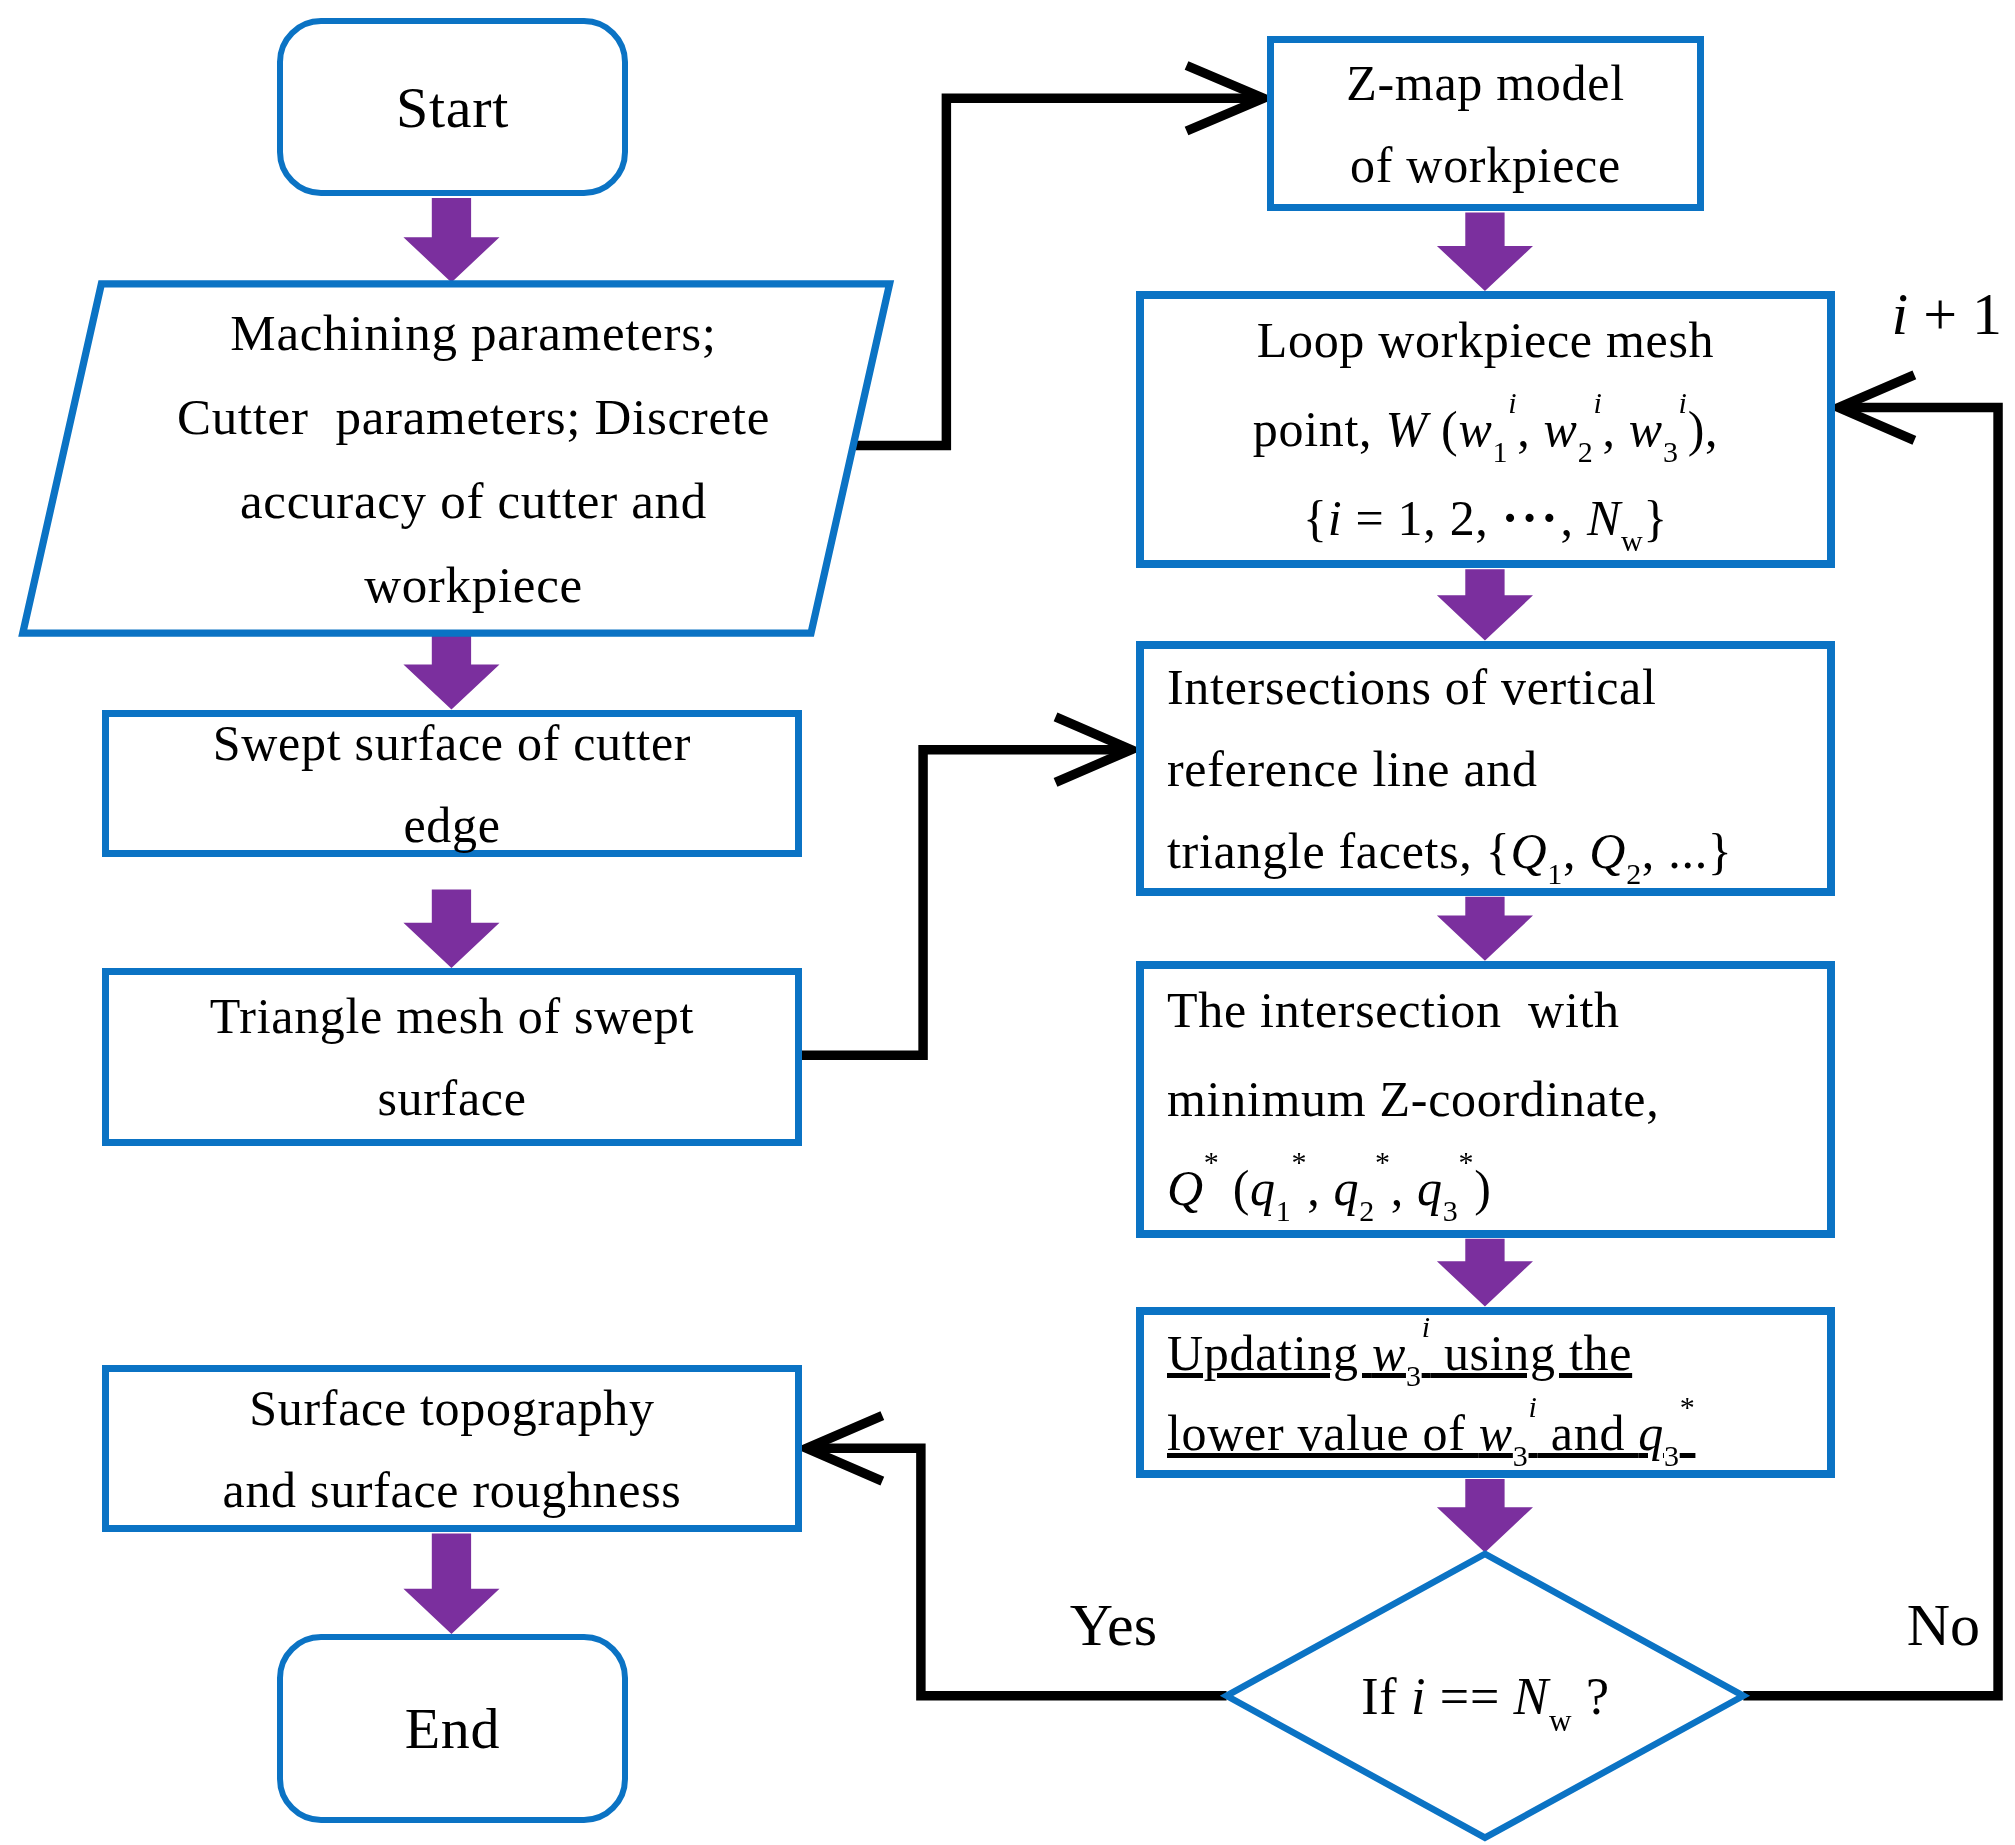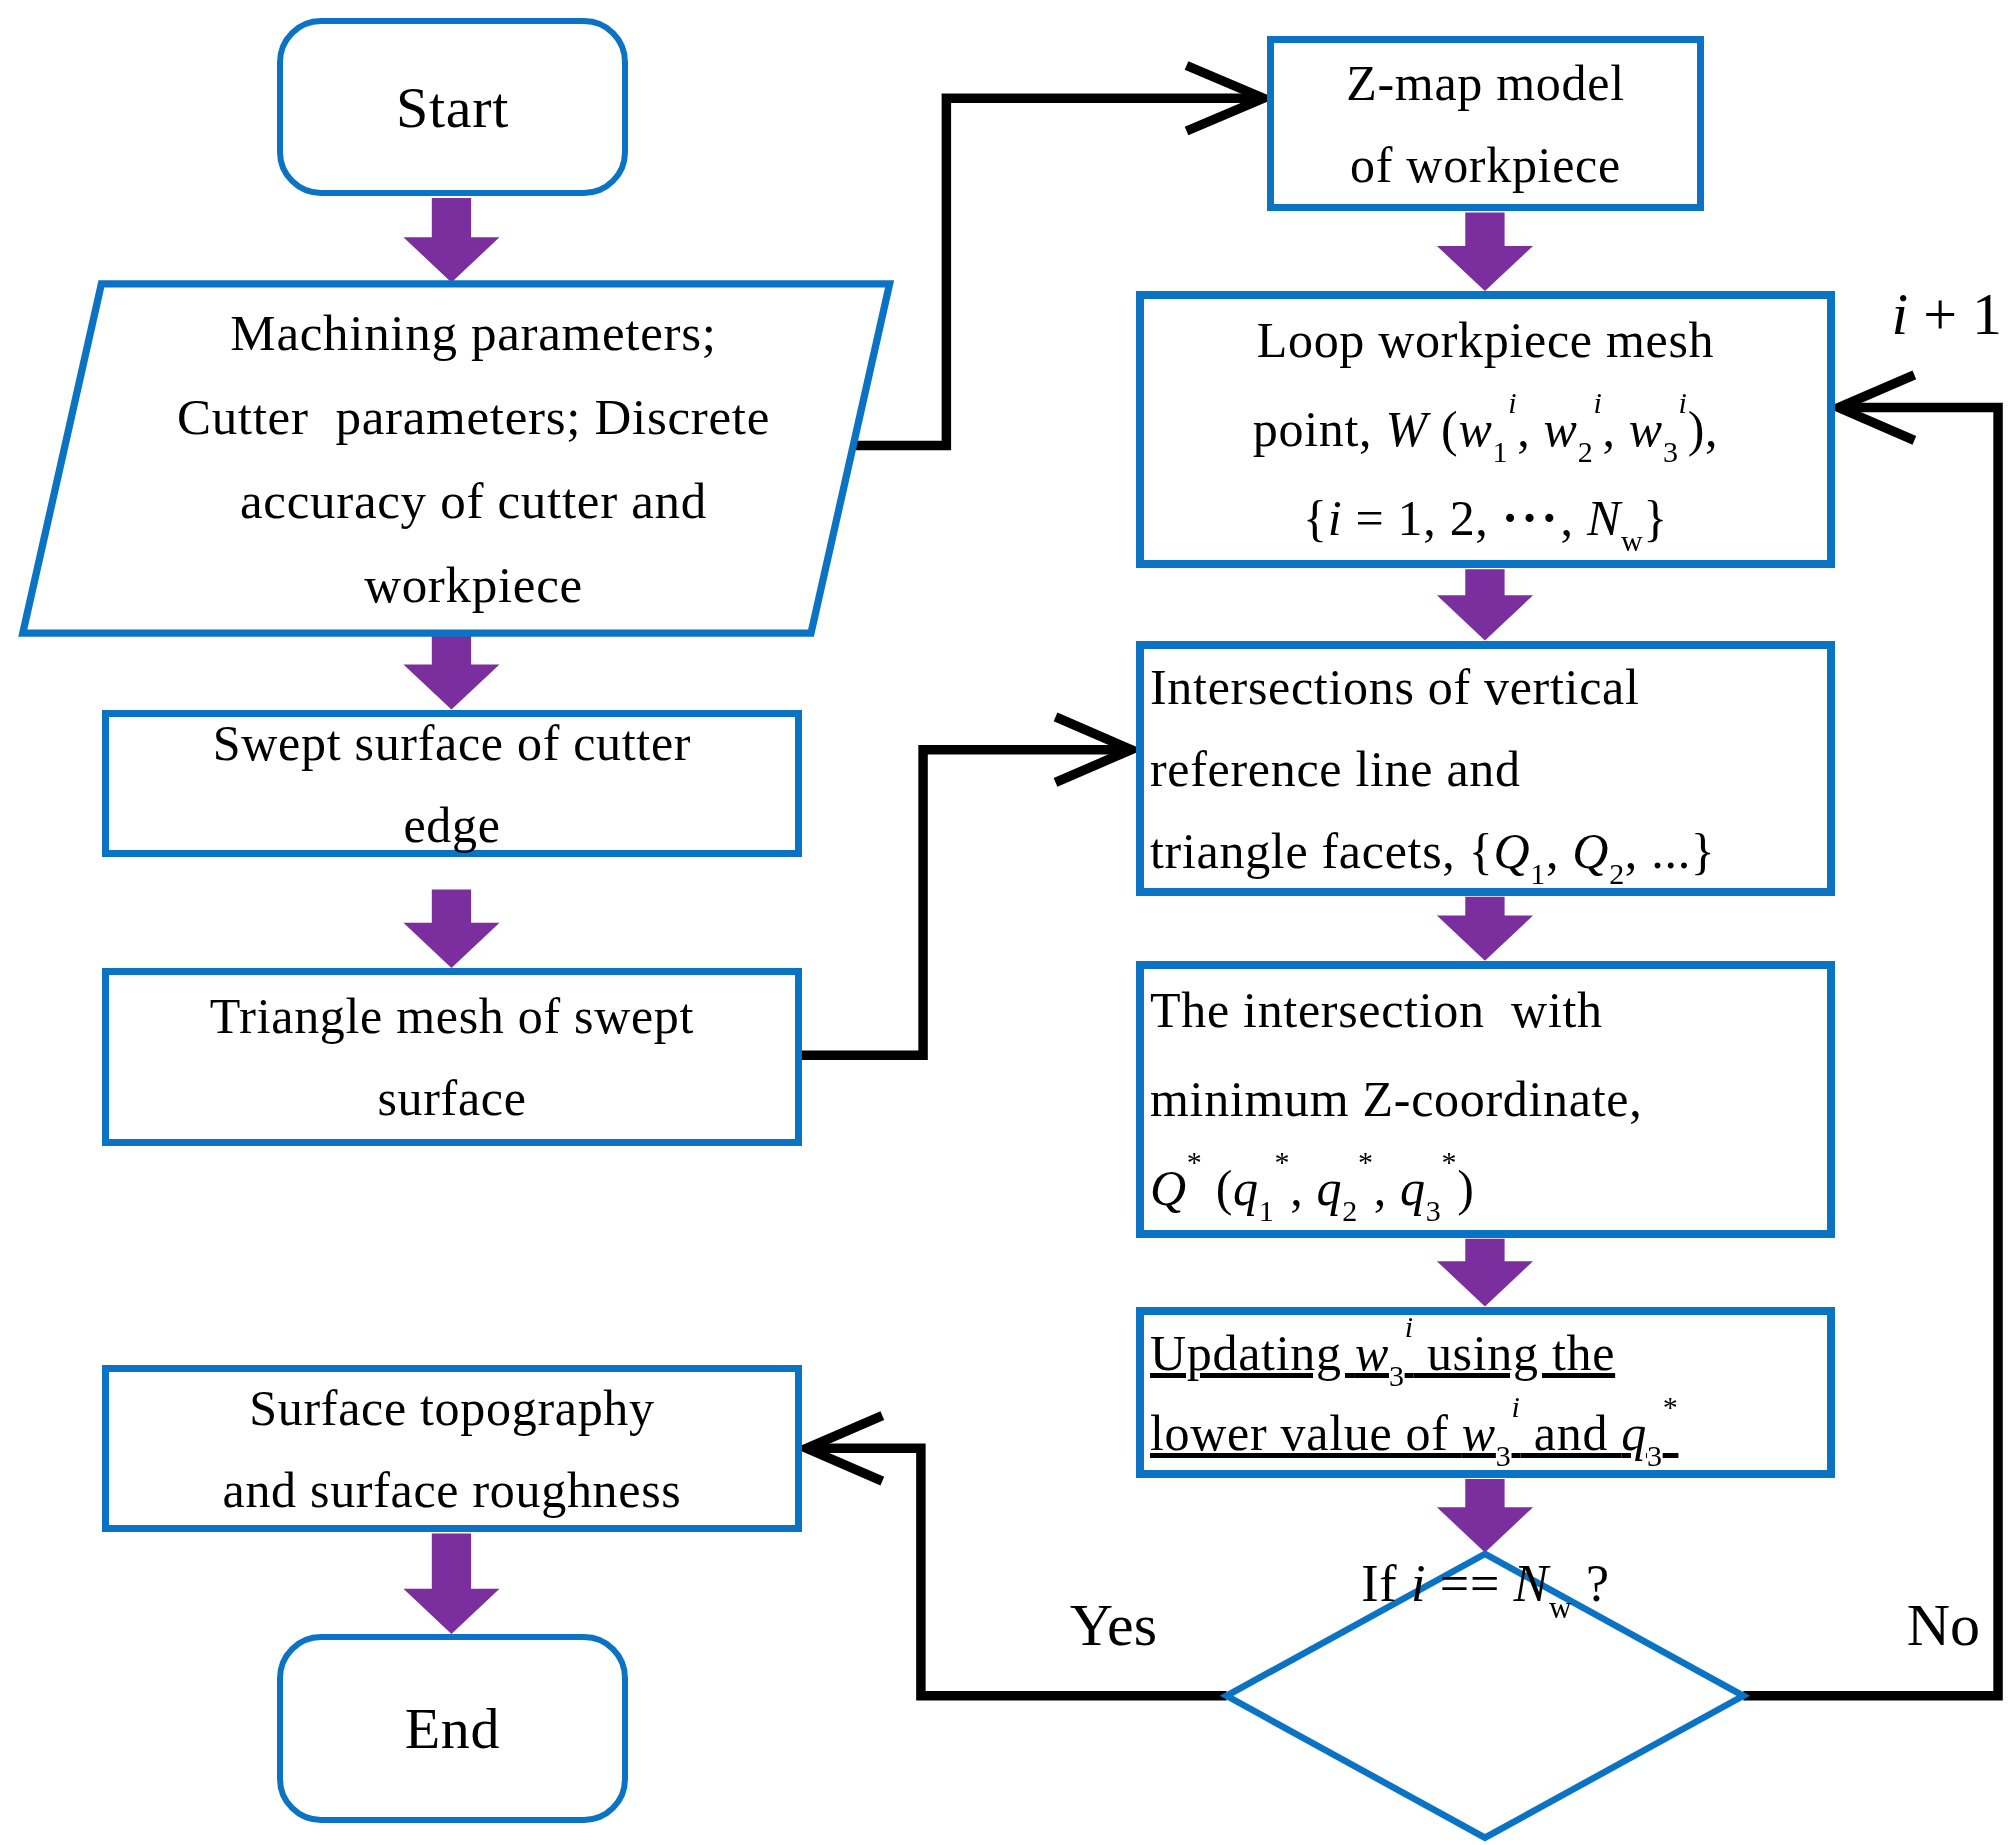--- a/index.html
+++ b/index.html
@@ -16,22 +16,22 @@
   .dmond { fill:#ffffff; stroke:var(--blue); stroke-width:9; }
   .parrow{ fill:var(--purple); stroke:none; }
   .box {
     position:absolute; box-sizing:border-box; background:#ffffff;
     border:7.3px solid var(--blue);
     display:flex; flex-direction:column; justify-content:center; align-items:center;
     text-align:center; font-size:50px; letter-spacing:0.7px;
   }
   .box.thick { border-width:8.7px; }
   .box.round { border-width:6.6px; border-radius:44px; font-size:58px; }
-  .box.leftalign { align-items:flex-start; text-align:left; padding-left:6px; }
-  .txt { position:absolute; display:flex; flex-direction:column; justify-content:flex-start;
+  .box.leftalign { align-items:flex-start; text-align:left; padding-left:23px; }
+  .txt { position:absolute; display:flex; flex-direction:column; justify-content:center;
          align-items:center; text-align:center; font-size:50px; letter-spacing:0.7px; }
   .line { white-space:nowrap; }
   .lh112 .line { line-height:82px; }
   .lh115 .line { line-height:84px; }
   .lh122 .line { line-height:89px; }
   .lh110 .line { line-height:80px;text-decoration:underline; }
   .lab { position:absolute; font-size:60px; text-align:right; white-space:nowrap; }
   sub { font-size:0.6em; position:relative; top:0.18em; line-height:0; }
   sup { font-size:0.6em; position:relative; top:-0.5em; line-height:0; }
   b.dots { font-weight:bold; letter-spacing:2.9px; }

